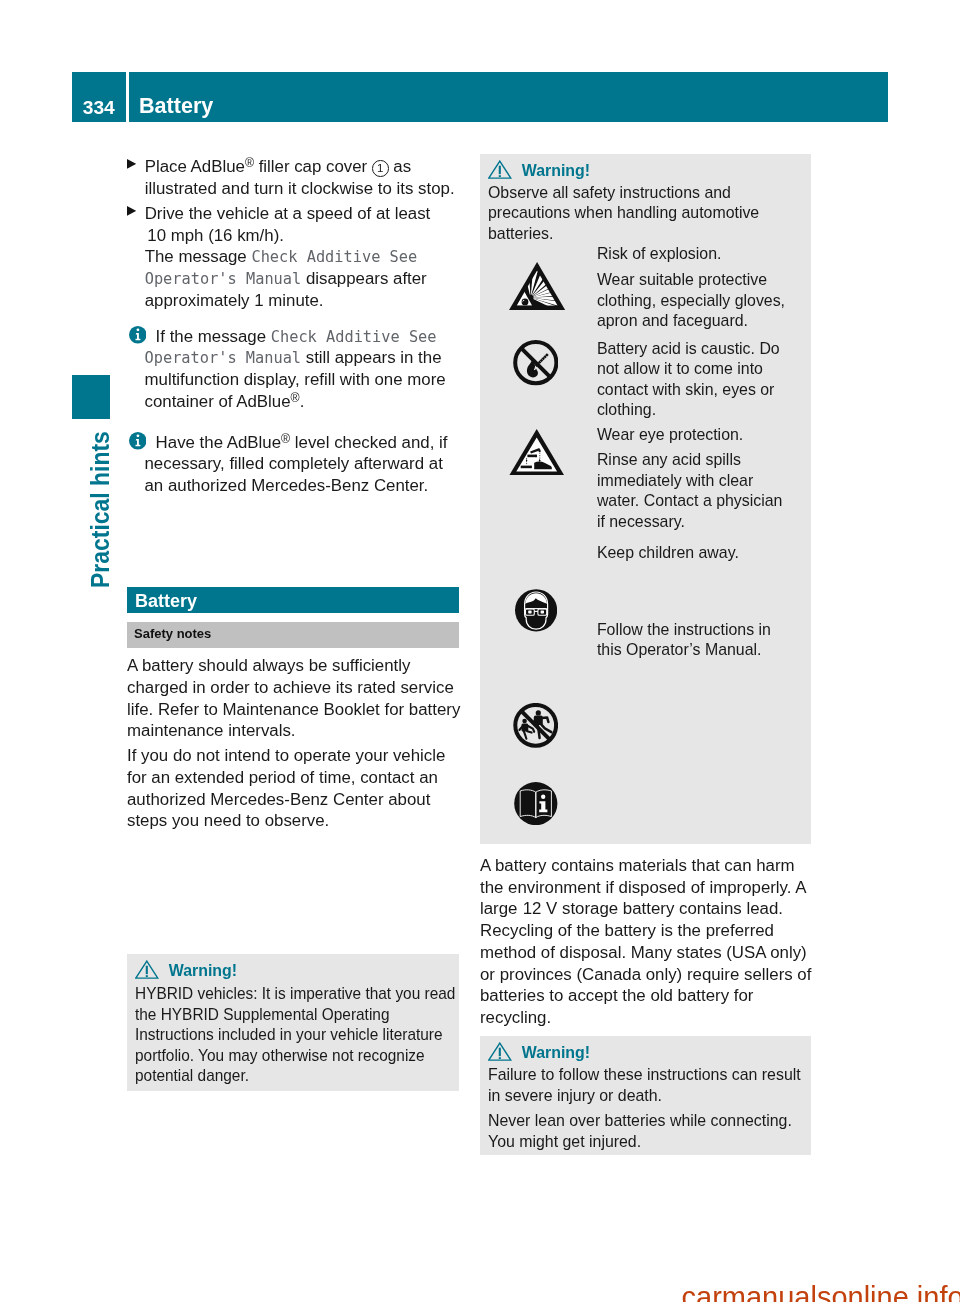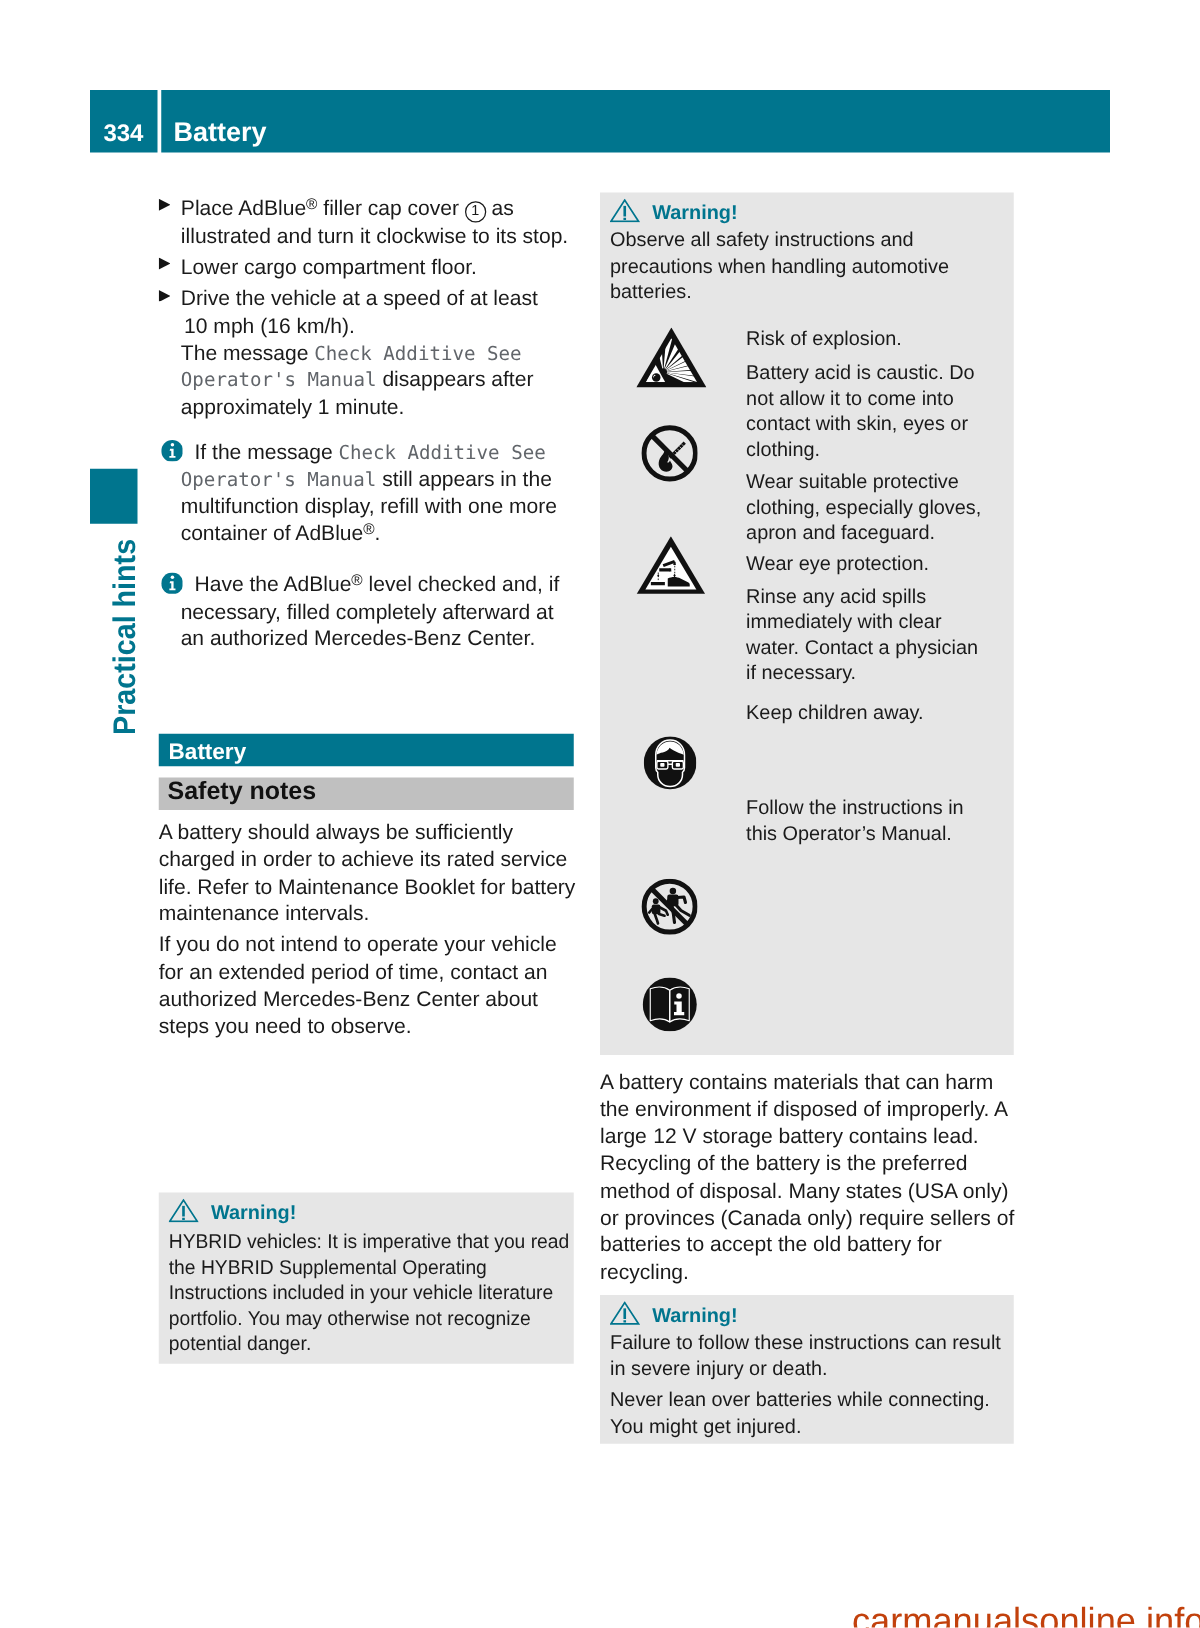--- a/index.html
+++ b/index.html
@@ -31,21 +31,21 @@
   .iicon svg{margin-left:1.6px;vertical-align:-2.2px;}
   .mono{font-family:"DejaVu Sans Mono",monospace;font-size:15.3px;color:#61656a;line-height:19px;}
   sup.reg{font-size:0.73em;vertical-align:0.38em;line-height:0;}
   .circnum{display:inline-block;width:14.7px;height:14.7px;border:1.3px solid #1a1a1a;border-radius:50%;
       font-size:11.5px;line-height:14.7px;text-align:center;text-indent:0;vertical-align:baseline;
       position:relative;top:0.2px;font-family:"Liberation Sans",sans-serif;}
   .wsp{display:inline-block;width:2.6px;}
   
   .bar-teal{background:#00758E;color:#fff;font-weight:bold;font-size:18px;height:26.6px;
       line-height:28.3px;padding-left:7.9px;box-sizing:border-box;}
-  .bar-gray{background:#C0C0C0;color:#111;font-weight:bold;font-size:20px;height:25.9px;
+  .bar-gray{background:#C0C0C0;color:#111;font-weight:bold;font-size:13px;height:25.9px;
       line-height:23.9px;padding-left:7px;box-sizing:border-box;}
   
   .wbox{background:#E6E6E6;box-sizing:border-box;padding:5.05px 8px 0 8px;
         font-size:15.9px;line-height:20.5px;white-space:nowrap;}
   .wlabel{color:#00758E;font-weight:bold;line-height:23.8px;}
   .wlabel .tri{display:inline-block;line-height:0;font-size:0;vertical-align:-2.7px;margin-right:10.2px;}
   .wbox p + p{margin-top:5px;}
   
   #watermark{left:681.5px;top:1283px;font-size:29px;color:#c2410c;line-height:28px;}
   
@@ -55,21 +55,21 @@
   #left-paras{top:655.2px;}
   #left-warning{top:954.2px;height:137.2px;}
   #left-warning p{transform:scaleX(0.97);transform-origin:left top;margin-top:1px;}
   #right-warning{top:154.1px;height:690.4px;}
   #right-para{top:855px;}
   #right-warning2{top:1036.2px;height:118.8px;}
   .n1{margin-top:14.25px;}
   .n2{margin-top:19.1px;}
   .pg{margin-top:3.1px;}
   .rowtext{margin-left:108.9px;width:207px;}
-  .r1{margin-top:17px;}
+  .r1{margin-top:0;}
   .r2{margin-top:58.3px;}
   .r3{margin-top:7.1px;}
   .r4{margin-top:5.1px;}
   .r5{margin-top:4.2px;}
   .r6{margin-top:5px;}
   .r7{margin-top:11.1px;}
   .r8{margin-top:55.9px;}
   .ic{position:absolute;display:block;}
   .ic1{left:28.6px;top:108.15px;width:56.2px;height:48.1px;}
   .ic2{left:32.8px;top:186.15px;width:45.7px;height:45.4px;}
@@ -91,23 +91,20 @@
 <div class="abs" id="tab-square"></div>
 <div class="abs" id="tab-label">Practical hints</div>
 
 <div class="abs col-left body-text" id="left-steps">
   <ul>
     <li><span class="arrow"><svg width="9.3" height="9.7" viewBox="0 0 93 97">
             <path d="M0 0 L93 48.5 L0 97 Z" fill="#141414"></path>
           </svg></span><span>Place AdBlue<sup class="reg">®</sup> filler cap cover <span class="circnum">1</span> as<br>illustrated and turn it clockwise to its stop.</span></li>
     <li><span class="arrow"><svg width="9.3" height="9.7" viewBox="0 0 93 97">
             <path d="M0 0 L93 48.5 L0 97 Z" fill="#141414"></path>
-          </svg></span><span>Lower cargo compartment floor.</span></li>
-    <li><span class="arrow"><svg width="9.3" height="9.7" viewBox="0 0 93 97">
-            <path d="M0 0 L93 48.5 L0 97 Z" fill="#141414"></path>
           </svg></span><span>Drive the vehicle at a speed of at least<br><span class="wsp"></span>10 mph (16 km/h).<br>The message <span class="mono">Check Additive See<br>Operator's Manual</span> disappears after<br>approximately 1 minute.</span></li>
   </ul>
   <p class="note n1"><span class="iicon"><svg width="17.6" height="17.6" viewBox="0 0 36 36">
           <circle cx="18" cy="18" r="18" fill="#00758E"></circle>
           <circle cx="18.3" cy="7.9" r="2.9" fill="#fff"></circle>
           <path d="M14.6 14.4 h5.6 v11.6 h3.1 v3.0 h-10.0 v-3.0 h3.1 v-8.6 h-2.7 z" fill="#fff"></path>
         </svg></span><span>If the message <span class="mono">Check Additive See<br>Operator's Manual</span> still appears in the<br>multifunction display, refill with one more<br>container of AdBlue<sup class="reg">®</sup>.</span></p>
   <p class="note n2"><span class="iicon"><svg width="17.6" height="17.6" viewBox="0 0 36 36">
           <circle cx="18" cy="18" r="18" fill="#00758E"></circle>
           <circle cx="18.3" cy="7.9" r="2.9" fill="#fff"></circle>
@@ -137,22 +134,22 @@
 </div>
 
 <div class="abs col-right wbox" id="right-warning">
   <div class="wlabel"><span class="tri"><svg width="23.6" height="19" viewBox="0 0 236 190">
           <path d="M118 11 L228 181 L8 181 Z" fill="none" stroke="#00758E" stroke-width="14" stroke-linejoin="miter"></path>
           <rect x="107.5" y="57" width="21" height="85" fill="#00758E"></rect>
           <rect x="107.5" y="152" width="21" height="18" fill="#00758E"></rect>
         </svg></span><span>Warning!</span></div>
   <p>Observe all safety instructions and<br>precautions when handling automotive<br>batteries.</p>
   <div class="rowtext r1">Risk of explosion.</div>
+  <div class="rowtext r4">Wear suitable protective<br>clothing, especially gloves,<br>apron and faceguard.</div>
   <div class="rowtext r3">Battery acid is caustic. Do<br>not allow it to come into<br>contact with skin, eyes or<br>clothing.</div>
-  <div class="rowtext r4">Wear suitable protective<br>clothing, especially gloves,<br>apron and faceguard.</div>
   <div class="rowtext r5">Wear eye protection.</div>
   <div class="rowtext r6">Rinse any acid spills<br>immediately with clear<br>water. Contact a physician<br>if necessary.</div>
   <div class="rowtext r7">Keep children away.</div>
   <div class="rowtext r8">Follow the instructions in<br>this Operator’s Manual.</div>
   <span class="ic ic1"><svg viewBox="0 0 562 481" width="100%" height="100%">
 <defs>
           <clipPath id="cl1">
             <path d="M281 85 L487 438 L75 438 Z"></path>
           </clipPath>
         </defs>

